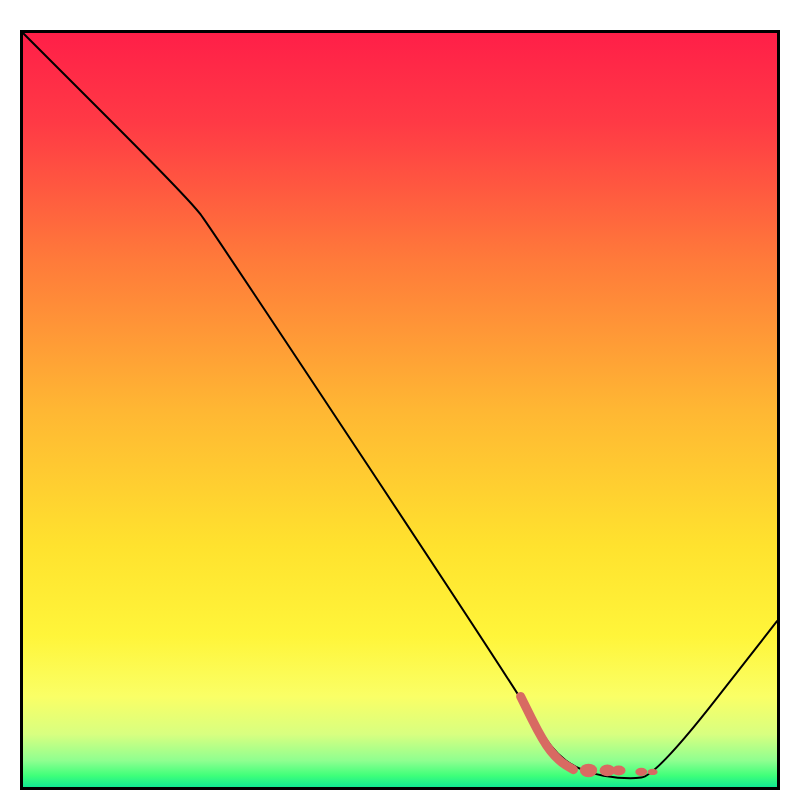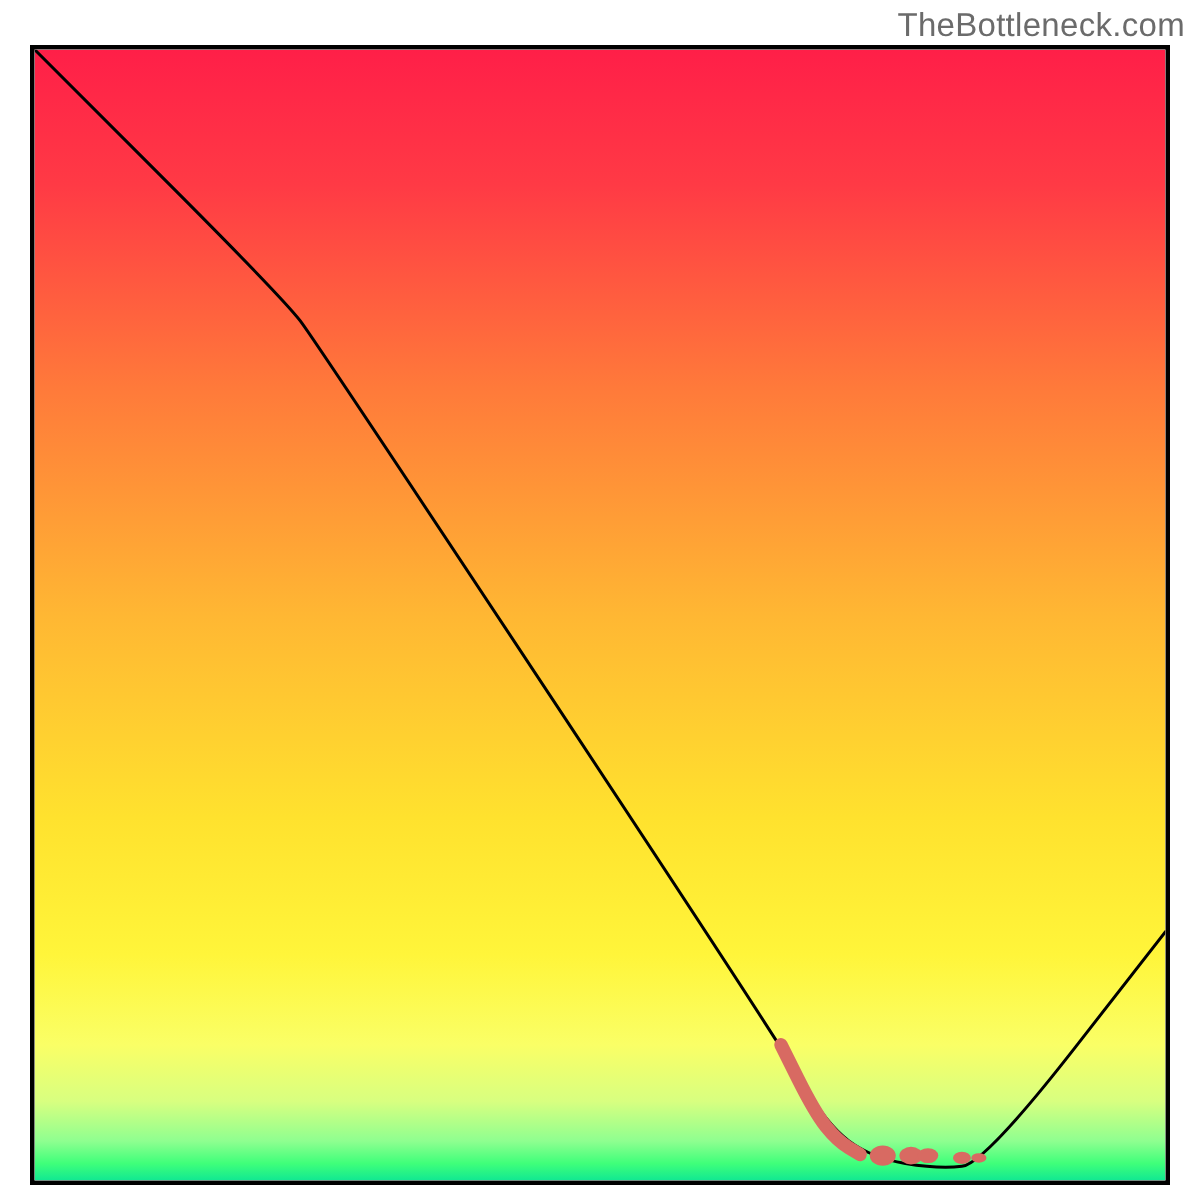--- a/index.html
+++ b/index.html
@@ -37,21 +37,20 @@
   svg {
     display: block;
     width: 100%;
     height: 100%;
   }
 </style>
 </head>
 <body>
 
 <div class="wrap">
-  <div class="attribution">TheBottleneck.com</div>
 
   <div class="frame">
     <svg viewBox="0 0 100 100" preserveAspectRatio="none">
       <defs>
         <linearGradient id="bg-grad" x1="0" y1="0" x2="0" y2="1">
         <stop offset="0%" stop-color="#ff1f48"></stop>
             <stop offset="12%" stop-color="#ff3a45"></stop>
             <stop offset="30%" stop-color="#ff7a3a"></stop>
             <stop offset="50%" stop-color="#ffb733"></stop>
             <stop offset="68%" stop-color="#ffe22e"></stop>

